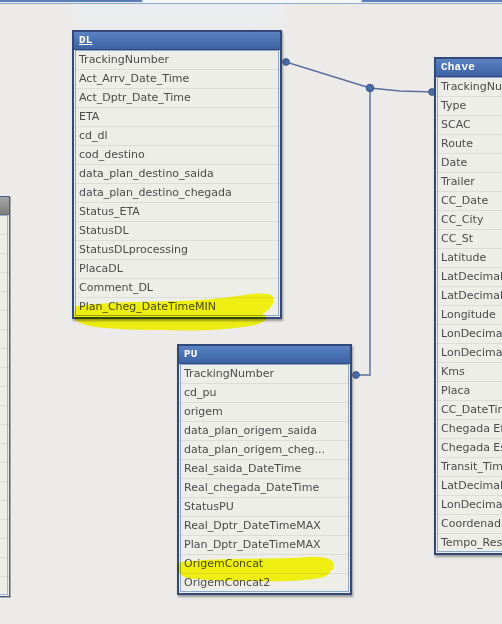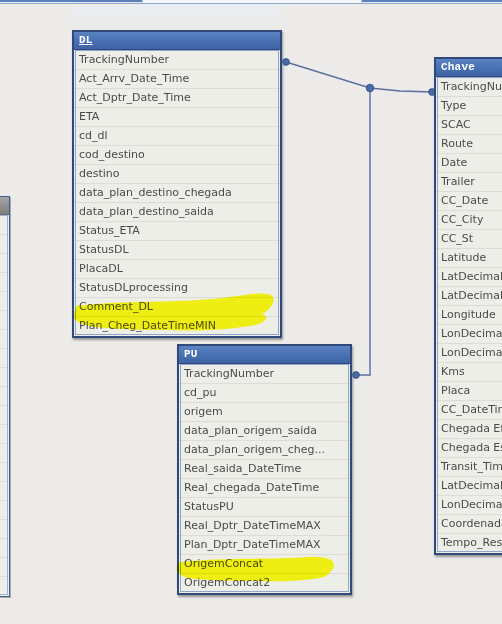--- a/index.html
+++ b/index.html
@@ -174,27 +174,26 @@
   <div id="entities-root">
       <div class="entity selected" style="left: 72px; top: 30px; width: 210px;">
         <div class="entity-header underlined"><span>DL</span></div>
         <div class="entity-body">
           <div class="field-row"><span class="fname">TrackingNumber</span></div>
           <div class="field-row"><span class="fname">Act_Arrv_Date_Time</span></div>
           <div class="field-row"><span class="fname">Act_Dptr_Date_Time</span></div>
           <div class="field-row"><span class="fname">ETA</span></div>
           <div class="field-row"><span class="fname">cd_dl</span></div>
           <div class="field-row"><span class="fname">cod_destino</span></div>
-          <div class="field-row"><span class="fname">destino</span></div>
+          <div class="field-row"><span class="fname">data_plan_destino_saida</span></div>
           <div class="field-row"><span class="fname">data_plan_destino_chegada</span></div>
-          <div class="field-row"><span class="fname">data_plan_destino_saida</span></div>
           <div class="field-row"><span class="fname">Status_ETA</span></div>
           <div class="field-row"><span class="fname">StatusDL</span></div>
+          <div class="field-row"><span class="fname">StatusDLprocessing</span></div>
           <div class="field-row"><span class="fname">PlacaDL</span></div>
-          <div class="field-row"><span class="fname">StatusDLprocessing</span></div>
           <div class="field-row"><span class="fname">Comment_DL</span></div>
           <div class="field-row"><span class="fname">Plan_Cheg_DateTimeMIN</span></div>
         </div>
         <div class="inset"></div>
       </div>
       <div class="entity selected" style="left: 177px; top: 344px; width: 175px;">
         <div class="entity-header"><span>PU</span></div>
         <div class="entity-body">
           <div class="field-row"><span class="fname">TrackingNumber</span></div>
           <div class="field-row"><span class="fname">cd_pu</span></div>

